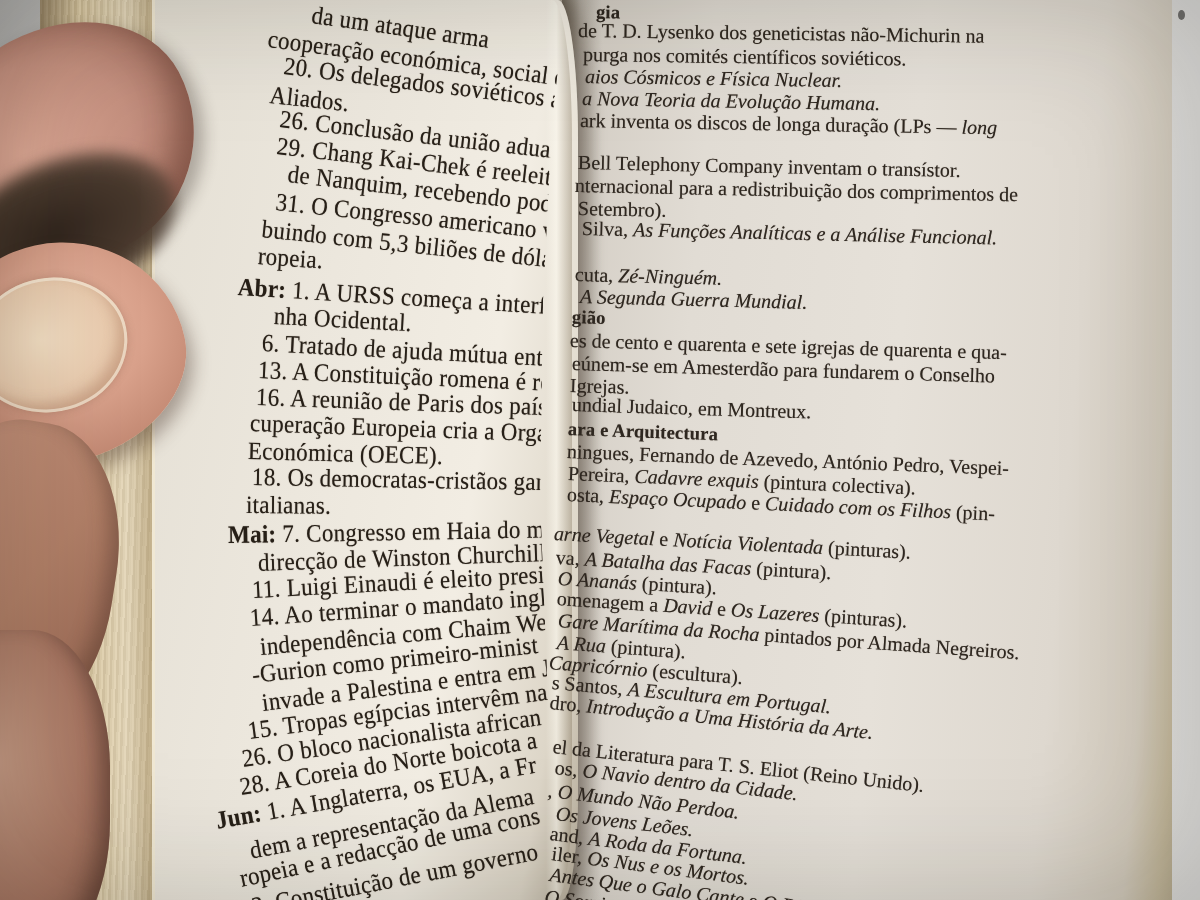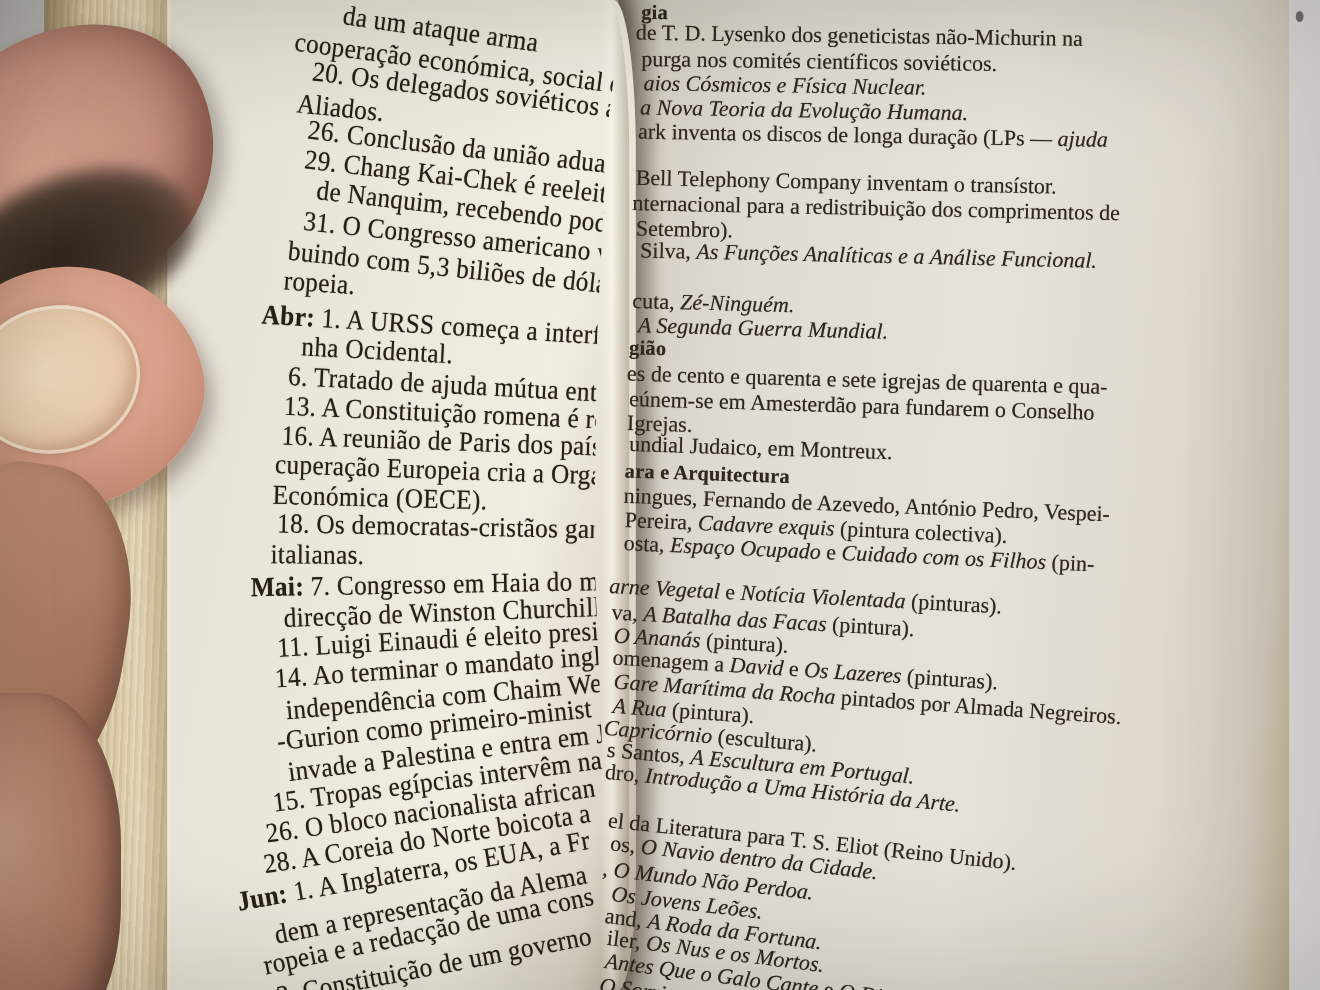--- a/index.html
+++ b/index.html
@@ -71,26 +71,26 @@
 
 <div class="photo">
 
   <div class="right-page"></div>
   <div class="fold-shadow"></div>
   <div class="left-page"></div>
   <div class="fore-edge"></div>
   <div class="speck"></div>
 
   <div class="text-layer" id="right-text">
-      <div class="rp-line header" style="left: 583px; top: 3px; transform: rotate(1deg);"><span>gia</span></div>
+      <div class="rp-line header" style="left: 596px; top: 3px; transform: rotate(1deg);"><span>gia</span></div>
       <div class="rp-line" style="left: 578px; top: 20px; transform: rotate(0.8deg);"><span>de T. D. Lysenko dos geneticistas não-Michurin na</span></div>
       <div class="rp-line" style="left: 583px; top: 44px; transform: rotate(0.8deg);"><span>purga nos comités científicos soviéticos.</span></div>
       <div class="rp-line" style="left: 585px; top: 66px; transform: rotate(0.9deg);"><span class="seg-i">aios Cósmicos e Física Nuclear.</span></div>
       <div class="rp-line" style="left: 582px; top: 88px; transform: rotate(1deg);"><span class="seg-i">a Nova Teoria da Evolução Humana.</span></div>
-      <div class="rp-line" style="left: 580px; top: 110px; transform: rotate(1deg);"><span>ark inventa os discos de longa duração (LPs — </span><span class="seg-i">ajuda</span></div>
+      <div class="rp-line" style="left: 580px; top: 110px; transform: rotate(1deg);"><span>ark inventa os discos de longa duração (LPs — </span><span class="seg-i">long</span></div>
       <div class="rp-line" style="left: 578px; top: 152px; transform: rotate(1.2deg);"><span>Bell Telephony Company inventam o transístor.</span></div>
       <div class="rp-line" style="left: 575px; top: 175px; transform: rotate(1.2deg);"><span>nternacional para a redistribuição dos comprimentos de</span></div>
       <div class="rp-line" style="left: 578px; top: 198px; transform: rotate(1.2deg);"><span>Setembro).</span></div>
       <div class="rp-line" style="left: 582px; top: 218px; transform: rotate(1.3deg);"><span>Silva, </span><span class="seg-i">As Funções Analíticas e a Análise Funcional.</span></div>
       <div class="rp-line" style="left: 575px; top: 264px; transform: rotate(1.5deg);"><span>cuta, </span><span class="seg-i">Zé-Ninguém.</span></div>
       <div class="rp-line" style="left: 580px; top: 286px; transform: rotate(1.5deg);"><span class="seg-i">A Segunda Guerra Mundial.</span></div>
       <div class="rp-line header" style="left: 572px; top: 308px; transform: rotate(1.5deg);"><span>gião</span></div>
       <div class="rp-line" style="left: 570px; top: 330px; transform: rotate(1.6deg);"><span>es de cento e quarenta e sete igrejas de quarenta e qua-</span></div>
       <div class="rp-line" style="left: 572px; top: 353px; transform: rotate(1.7deg);"><span>eúnem-se em Amesterdão para fundarem o Conselho</span></div>
       <div class="rp-line" style="left: 570px; top: 375px; transform: rotate(1.7deg);"><span>Igrejas.</span></div>

